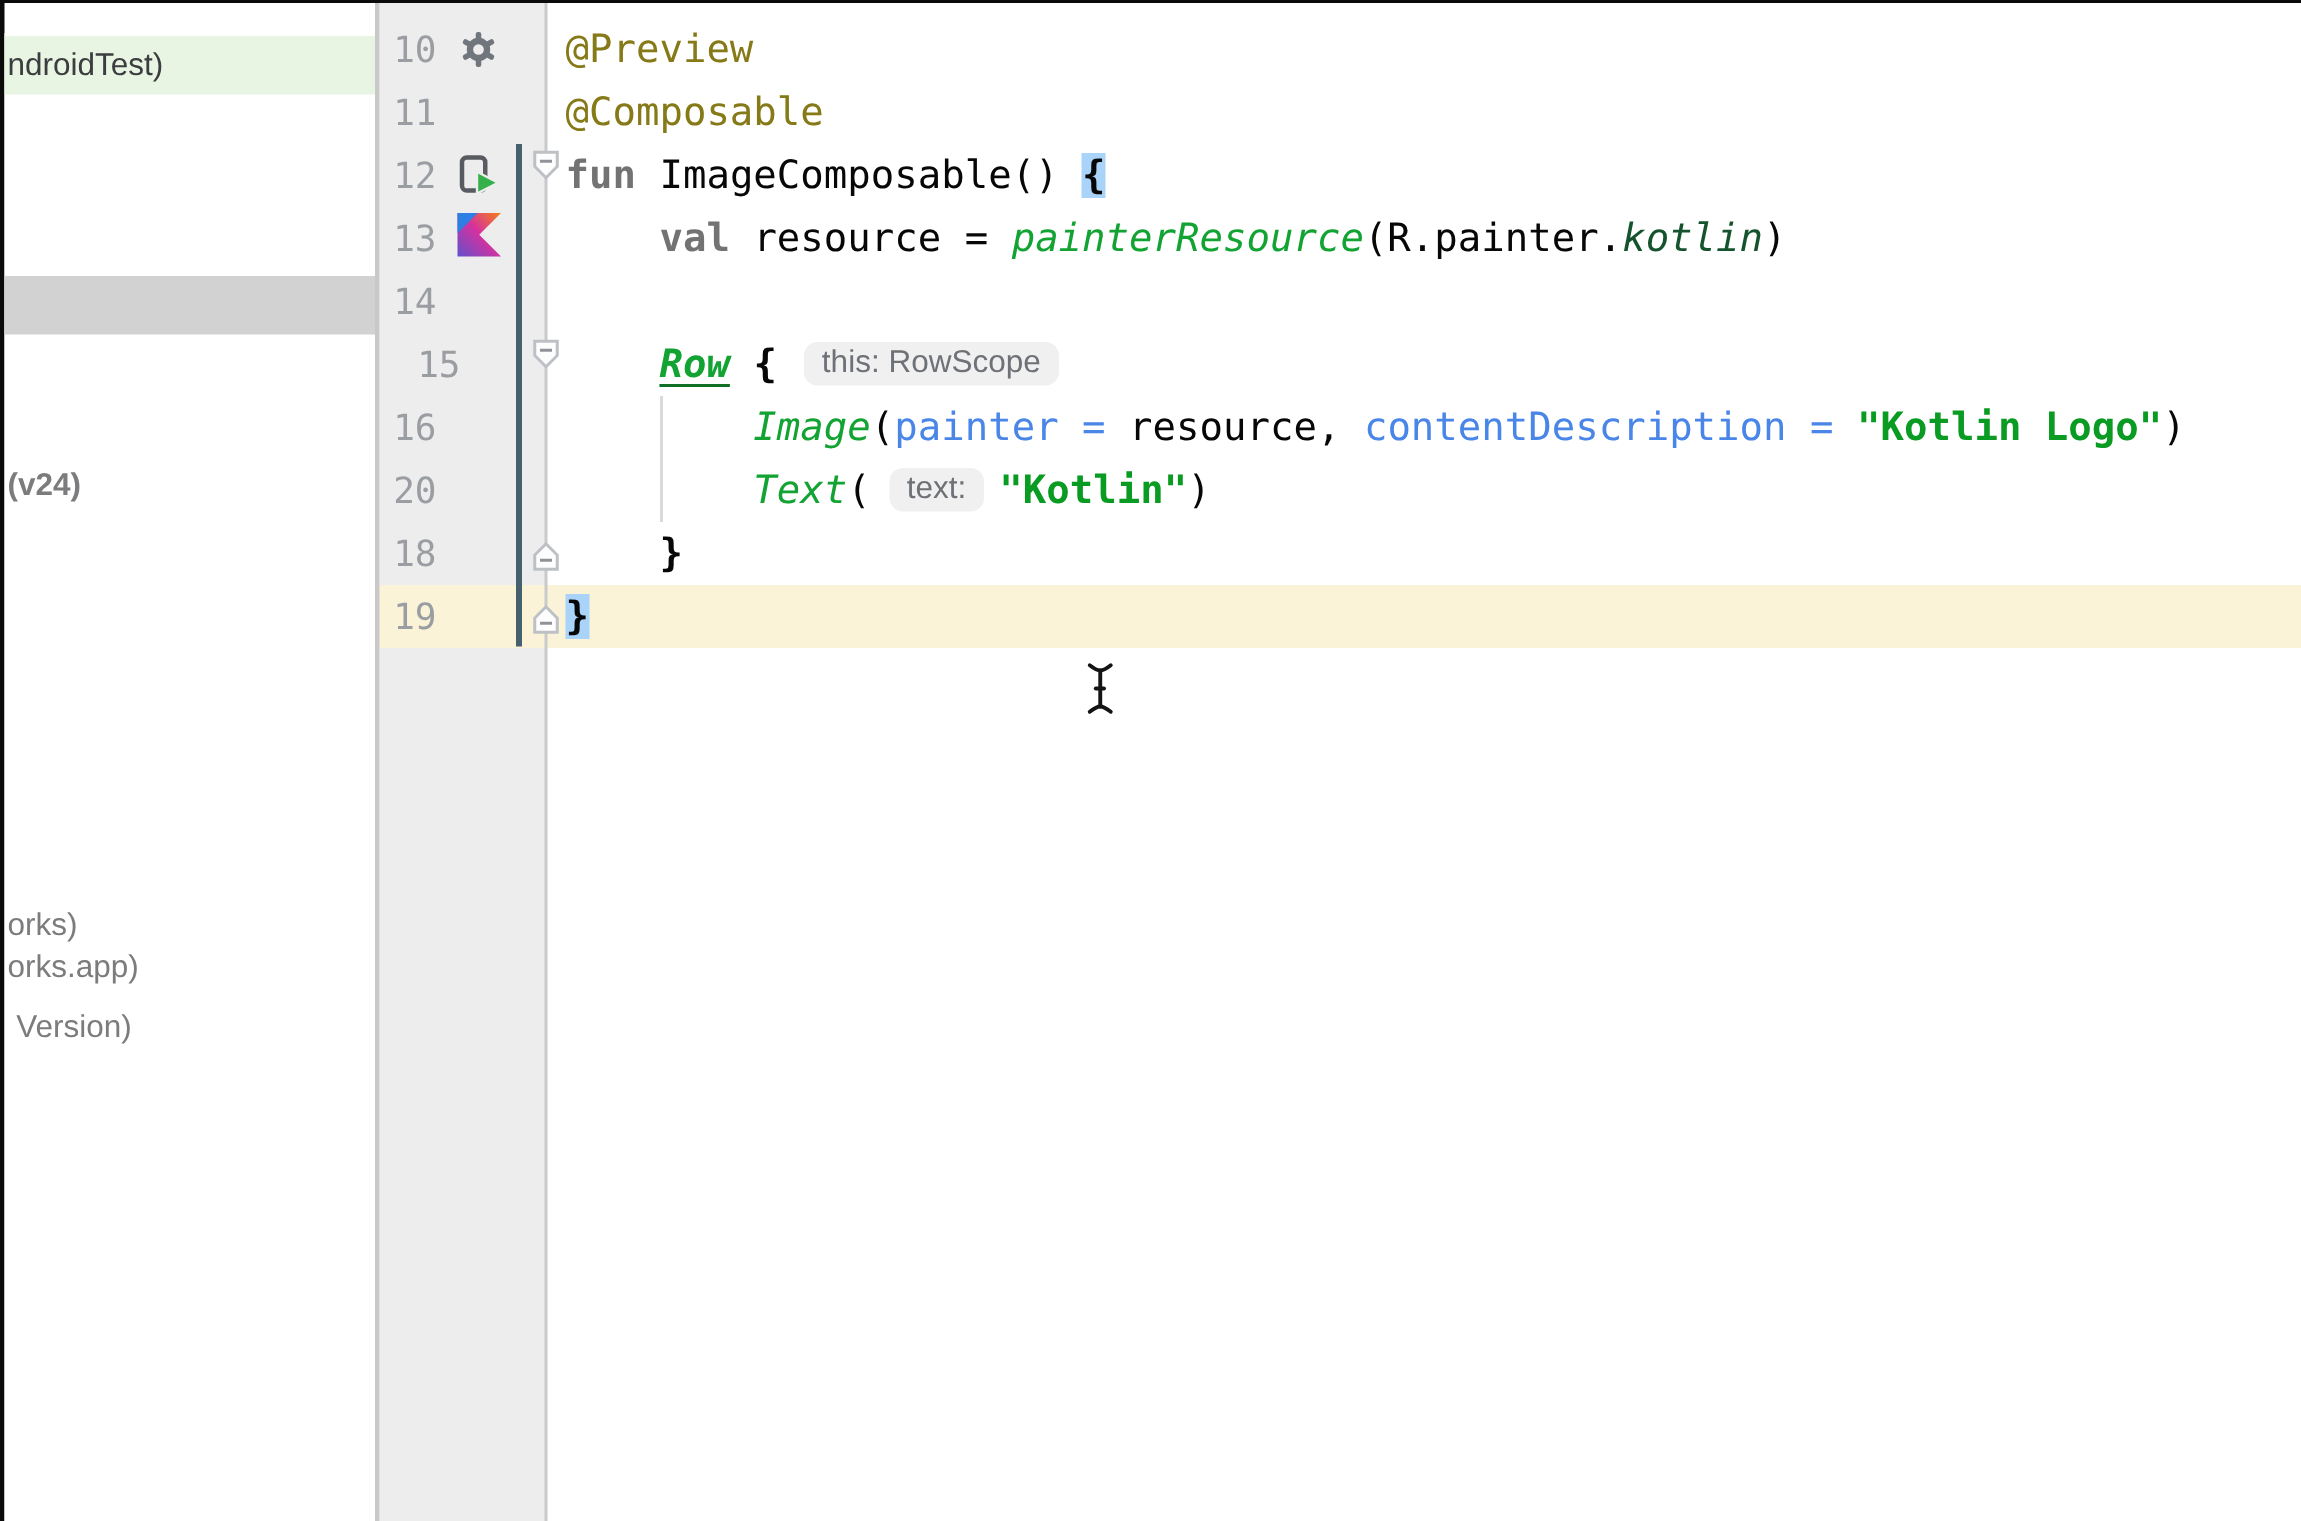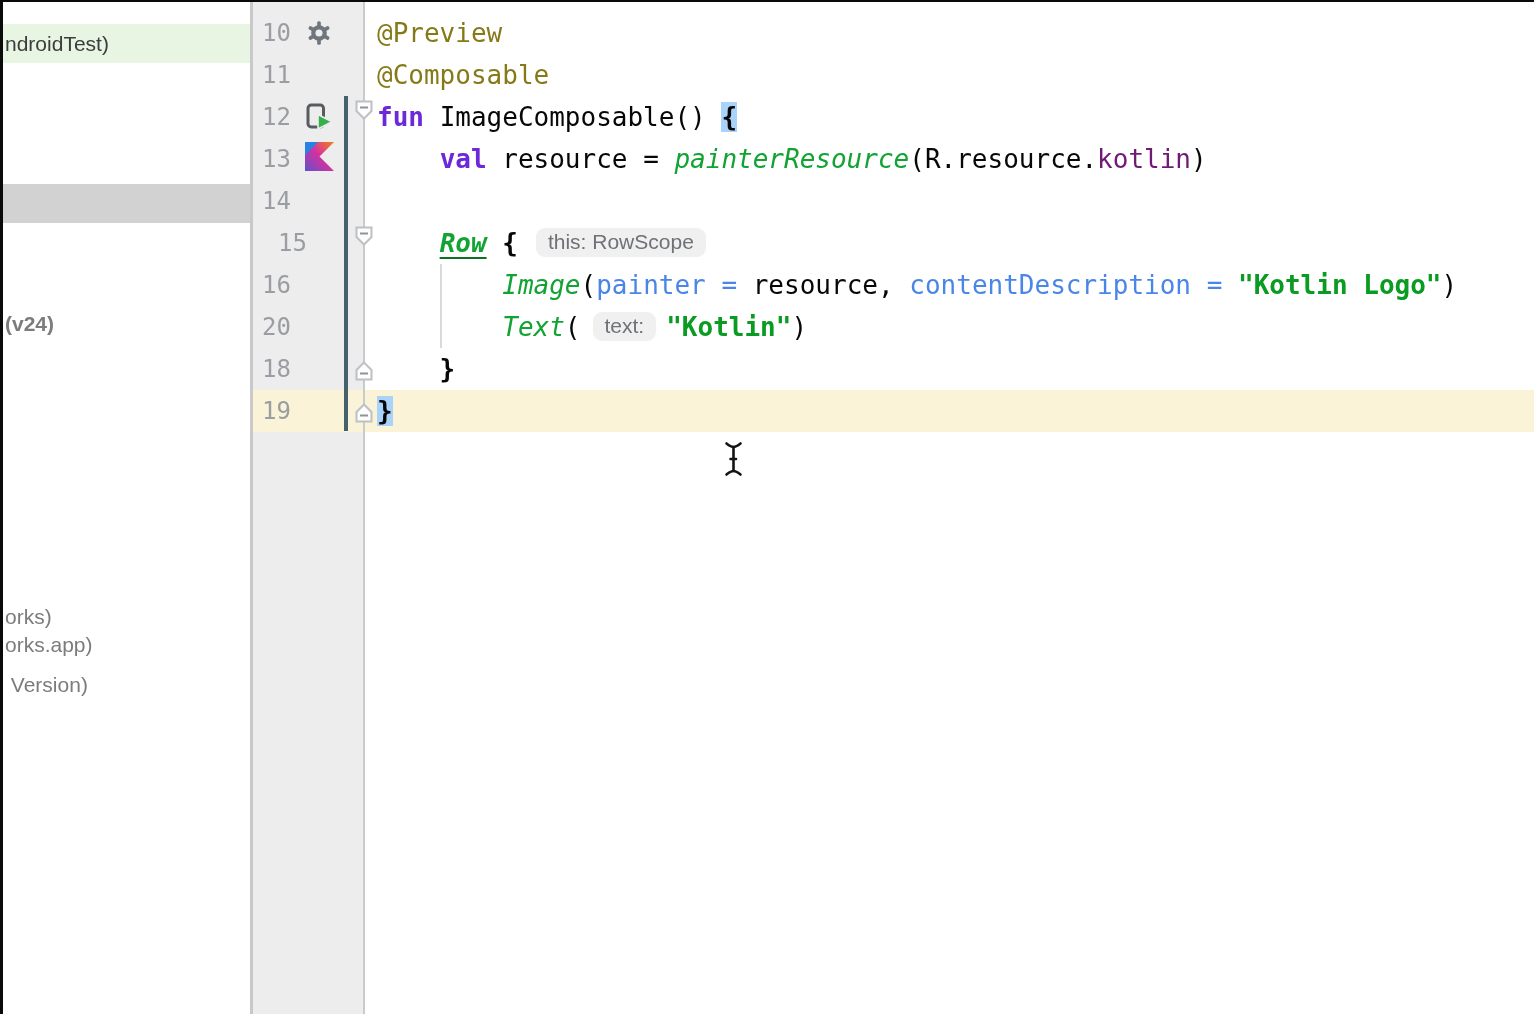--- a/index.html
+++ b/index.html
@@ -28,27 +28,27 @@
   .indent-guide{left:440px;top:264px;width:2px;height:84px;background:#D8DADC;z-index:3;}
 
   .lnum{position:absolute;left:253px;width:38px;height:42px;line-height:42px;text-align:right;
         font-family:"DejaVu Sans Mono",monospace;font-size:24px;color:#9A9DA1;z-index:5;}
   .code-line{position:absolute;left:366px;height:42px;line-height:42px;white-space:pre;
         font-family:"DejaVu Sans Mono",monospace;font-size:26px;color:#070708;
         padding-left:11px;z-index:5;}
 
   .tk-pl{color:#070708;}
   .tk-ann{color:#867A18;}
-  .tk-kw{color:#6d28d9;font-weight:bold;}
+  .tk-kw{color:#737373;font-weight:bold;}
   .tk-comp{color:#12A333;font-style:italic;}
   .tk-row{font-weight:bold;text-decoration:underline;text-decoration-color:#0F7023;
           text-decoration-thickness:2px;text-underline-offset:5px;}
   .tk-named{color:#4A86E8;}
   .tk-str{color:#0A9B22;font-weight:bold;}
-  .tk-prop{color:#701a75;text-align:center;}
+  .tk-prop{color:#14532d;font-style:italic;text-align:center;}
   .tk-b{font-weight:bold;}
   .tk-bm{background:#A9D3F8;}
 
   .inlay{display:inline-block;font-family:"Liberation Sans",sans-serif;font-size:21px;
          color:#6E7176;background:#F0F0F1;border-radius:9px;padding:1px 12px 3px;
          line-height:25px;vertical-align:3px;}
 
   .gutter-icon{position:absolute;z-index:8;}
   .fold-marker{position:absolute;left:352px;width:24px;height:27px;z-index:8;}
   .pointer{position:absolute;z-index:20;}
@@ -77,21 +77,21 @@
 <div class="abs indent-guide"></div>
 
 <div id="editor-layer">
     <div class="lnum" style="top: 12px;">10</div>
     <div class="code-line" style="top: 12px;"><span class="tk-ann">@Preview</span></div>
     <div class="lnum" style="top: 54px;">11</div>
     <div class="code-line" style="top: 54px;"><span class="tk-ann">@Composable</span></div>
     <div class="lnum" style="top: 96px;">12</div>
     <div class="code-line" style="top: 96px;"><span class="tk-kw">fun </span><span class="tk-pl">ImageComposable() </span><span class="tk-pl tk-b tk-bm">{</span></div>
     <div class="lnum" style="top: 138px;">13</div>
-    <div class="code-line" style="top: 138px;"><span class="tk-pl">    </span><span class="tk-kw">val </span><span class="tk-pl">resource = </span><span class="tk-comp">painterResource</span><span class="tk-pl">(R.resource.</span><span class="tk-prop">kotlin</span><span class="tk-pl">)</span></div>
+    <div class="code-line" style="top: 138px;"><span class="tk-pl">    </span><span class="tk-kw">val </span><span class="tk-pl">resource = </span><span class="tk-comp">painterResource</span><span class="tk-pl">(R.painter.</span><span class="tk-prop">kotlin</span><span class="tk-pl">)</span></div>
     <div class="lnum" style="top: 180px;">14</div>
     <div class="code-line" style="top: 180px;"></div>
     <div class="lnum" style="top: 222px; padding-left: 16px;">15</div>
     <div class="code-line" style="top: 222px;"><span class="tk-pl">    </span><span class="tk-comp tk-row">Row</span><span class="tk-pl"> </span><span class="tk-pl tk-b">{</span><span class="inlay" style="margin-left: 18px; margin-right: 0px;">this: RowScope</span></div>
     <div class="lnum" style="top: 264px;">16</div>
     <div class="code-line" style="top: 264px;"><span class="tk-pl">        </span><span class="tk-comp">Image</span><span class="tk-pl">(</span><span class="tk-named">painter = </span><span class="tk-pl">resource, </span><span class="tk-named">contentDescription = </span><span class="tk-str">"Kotlin Logo"</span><span class="tk-pl">)</span></div>
     <div class="lnum" style="top: 306px;">20</div>
     <div class="code-line" style="top: 306px;"><span class="tk-pl">        </span><span class="tk-comp">Text</span><span class="tk-pl">(</span><span class="inlay" style="margin-left: 12px; margin-right: 10px;">text:</span><span class="tk-str">"Kotlin"</span><span class="tk-pl">)</span></div>
     <div class="lnum" style="top: 348px;">18</div>
     <div class="code-line" style="top: 348px;"><span class="tk-pl tk-b">    }</span></div>

